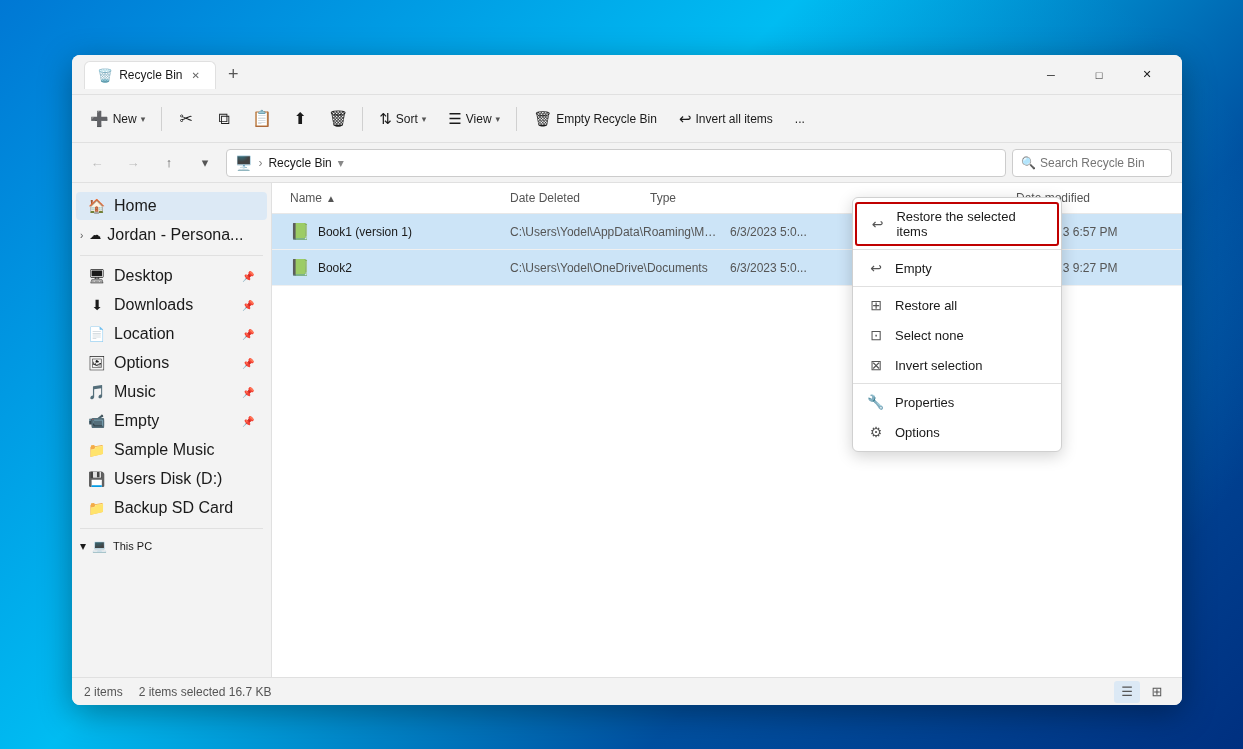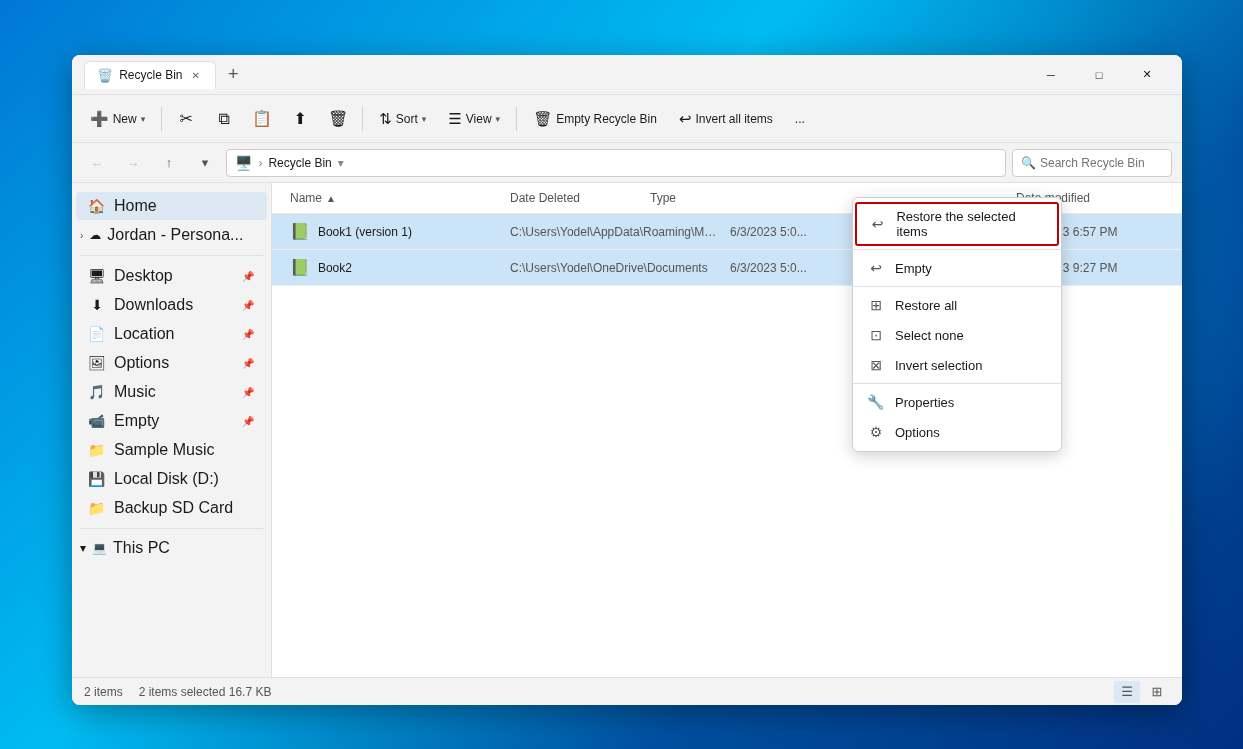--- a/index.html
+++ b/index.html
@@ -504,31 +504,31 @@
         <span class="si-icon" style="color:#9b59b6;">📹</span>
         <span class="si-label">Empty</span>
         <span class="si-pin">📌</span>
       </div>
       <div class="sidebar-item">
         <span class="si-icon" style="color:#f1c40f;">📁</span>
         <span class="si-label">Sample Music</span>
       </div>
       <div class="sidebar-item">
         <span class="si-icon">💾</span>
-        <span class="si-label">Local Disk (D:)</span>
+        <span class="si-label">Users Disk (D:)</span>
       </div>
       <div class="sidebar-item">
         <span class="si-icon" style="color:#f1c40f;">📁</span>
         <span class="si-label">Backup SD Card</span>
       </div>
       <div class="sidebar-divider"></div>
       <div class="sidebar-group-header">
         <span class="chevron">▾</span>
         <span class="si-icon" style="color:#0078d4;">💻</span>
-        <span style="font-size:16px;">This PC</span>
+        <span style="font-size:11px;">This PC</span>
       </div>
     </div>
 
     <div class="file-area">
 
       <div class="file-header">
         <div class="file-header-col col-name">
           <span>Name</span>
           <span style="font-size:10px;">▲</span>
         </div>

